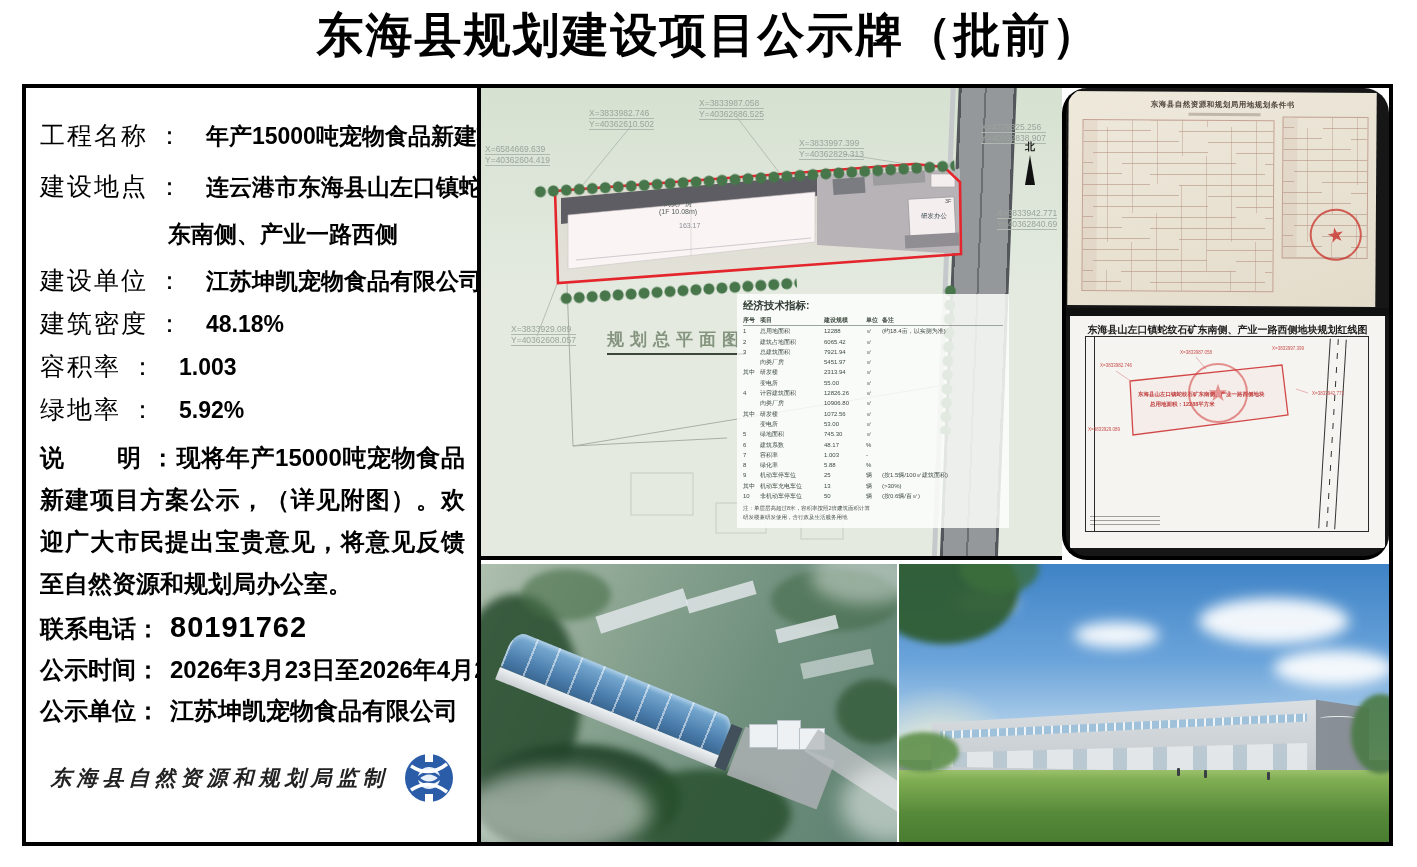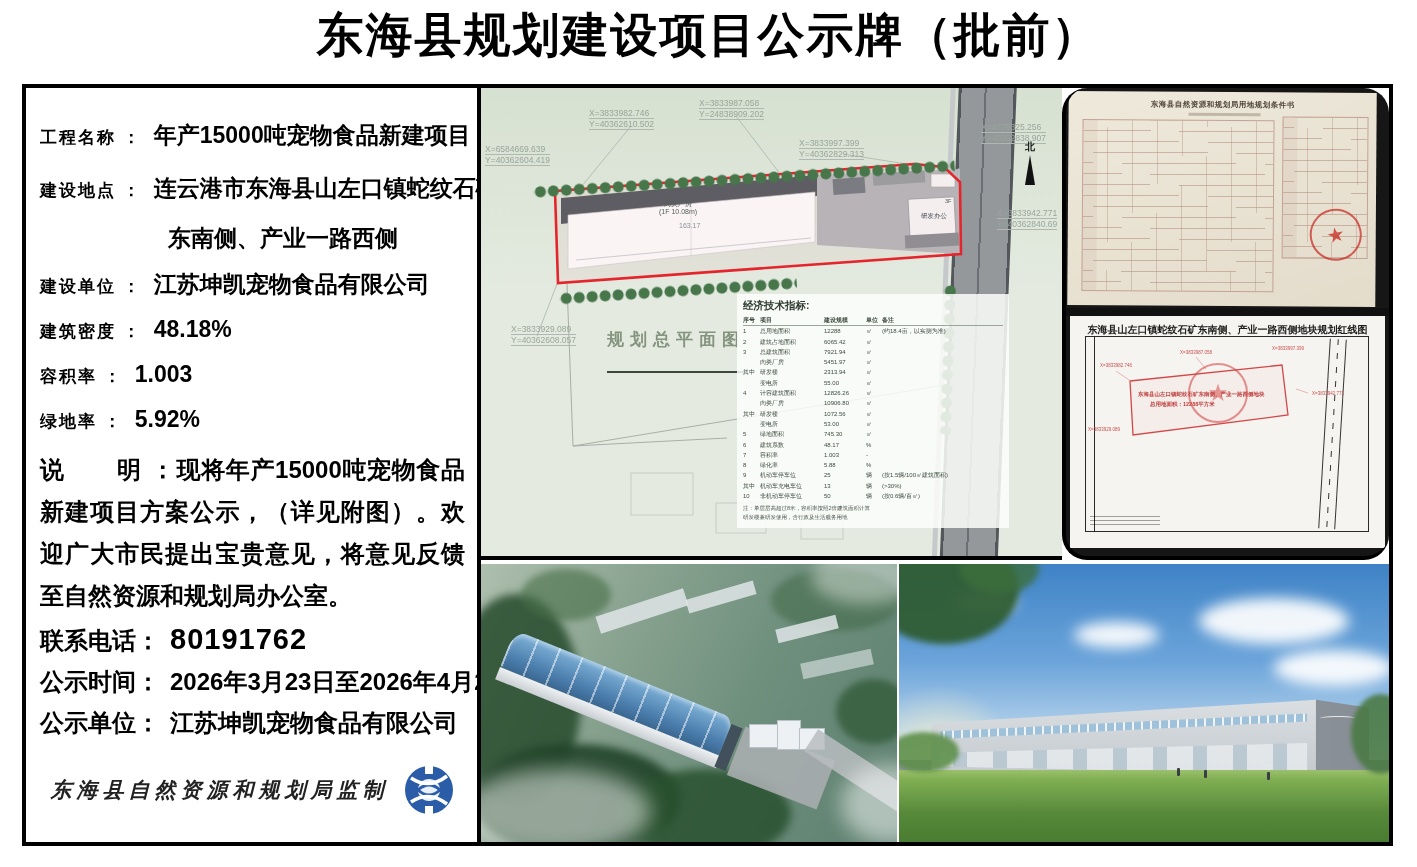--- a/index.html
+++ b/index.html
@@ -6,21 +6,21 @@
   body{background:#fff;font-family:"Liberation Sans","DejaVu Sans",sans-serif;}
   .page{position:relative;width:1417px;height:867px;background:#fff;overflow:hidden;}
   .page-title{position:absolute;left:0;top:4px;width:100%;text-align:center;
     font-family:"DejaVu Serif","Liberation Serif",serif;font-weight:900;font-size:47px;
     letter-spacing:2px;color:#000;}
   .board{position:absolute;left:22px;top:84px;width:1371px;height:762px;border:4px solid #000;}
   
   .info{position:absolute;left:0;top:0;width:455px;height:754px;background:#fff;
     border-right:4px solid #000;padding:30px 12px 0 14px;color:#000;}
   .fld{display:flex;align-items:baseline;line-height:34px;}
-  .fld .lbl{font-weight:bold;font-size:17px;letter-spacing:2px;white-space:nowrap;margin-right:12px;}
+  .fld .lbl{font-weight:normal;font-size:25px;letter-spacing:2px;white-space:nowrap;margin-right:22px;}
   .fld .val{font-weight:bold;font-size:23px;white-space:nowrap;}
   .mt16{margin-top:16px}.mt13{margin-top:13px}.mt12{margin-top:12px}.mt8{margin-top:8px}
   .indent{padding-left:128px;}
   .note{margin-top:10px;font-weight:bold;font-size:24px;line-height:42px;text-align:justify;}
   .note .lbl{letter-spacing:1px;}
   .contact{display:flex;align-items:baseline;line-height:38px;margin-top:3px;}
   .contact .lbl{font-weight:bold;font-size:24px;white-space:nowrap;margin-right:10px;}
   .contact .val{font-weight:bold;font-size:24px;white-space:nowrap;}
   .contact .phone{font-size:29px;letter-spacing:1px;}
   .sealrow{margin-top:22px;display:flex;align-items:center;justify-content:center;gap:14px;}
@@ -39,21 +39,21 @@
   .trees{position:absolute;background-image:radial-gradient(circle at 7px 7px,#47764b 5px,rgba(0,0,0,0) 6px);
     background-size:13px 14px;background-repeat:repeat-x;}
   .trees.vert{background-repeat:repeat-y;}
   .coord{position:absolute;font-size:8.5px;line-height:10px;color:#9aa59b;white-space:nowrap;}
   .coord span{display:block;border-bottom:1px solid #aeb8ae;}
   .north{position:absolute;left:544px;top:52px;text-align:center;color:#111;}
   .north .nchar{font-size:10px;font-weight:bold;display:block;}
   .north .tri{width:0;height:0;margin:1px auto 0;border-left:5px solid rgba(0,0,0,0);
     border-right:5px solid rgba(0,0,0,0);border-bottom:30px solid #111;}
   .plancap{position:absolute;left:126px;top:240px;font-size:17px;letter-spacing:6px;color:#85947f;
-    border-bottom:2px solid #3c463c;padding-bottom:20px;font-weight:bold;}
+    border-bottom:2px solid #3c463c;padding-bottom:2px;font-weight:bold;}
   .bldg-lbl{position:absolute;left:178px;top:112px;text-align:center;color:#55605a;font-size:7px;line-height:8px;}
   .bldg-len{position:absolute;left:198px;top:134px;color:#8a9094;font-size:7px;}
   .office-lbl{position:absolute;left:440px;top:124px;color:#3d4a52;font-size:6.5px;}
   .office-fl{position:absolute;left:464px;top:110px;color:#555;font-size:5.5px;}
   .itable{position:absolute;left:256px;top:206px;width:272px;height:234px;
     background:rgba(253,254,251,.85);padding:5px 6px;color:#3f4c42;}
   .itable .ititle{font-size:10.5px;font-weight:bold;color:#2e3a30;margin-bottom:2px;}
   .igrid{display:grid;grid-template-columns:17px 64px 42px 16px auto;font-size:6px;line-height:10.3px;}
   .igrid .hd{font-weight:bold;border-bottom:.5px solid #9aa69c;}
   .inotes{font-size:5.5px;line-height:8.5px;margin-top:3px;color:#4a564c;}
@@ -224,21 +224,21 @@
       </svg>
       <div class="trees" style="left:52px;top:84px;width:422px;height:14px;transform:rotate(-3.6deg);"></div>
       <div class="trees" style="left:78px;top:196px;width:238px;height:14px;transform:rotate(-3.8deg);"></div>
       <div class="trees vert" style="left:460px;top:196px;width:14px;height:150px;transform:rotate(2deg);"></div>
       <div class="coord" style="left:108px;top:20px;">
           <span>X=3833982.746</span>
           <span>Y=40362610.502</span>
         </div>
       <div class="coord" style="left:218px;top:10px;">
           <span>X=3833987.058</span>
-          <span>Y=24838909.202</span>
+          <span>Y=40362686.525</span>
         </div>
       <div class="coord" style="left:318px;top:50px;">
           <span>X=3833997.399</span>
           <span>Y=40362829.313</span>
         </div>
       <div class="coord" style="left:500px;top:34px;">
           <span>X=4779325.256</span>
           <span>Y=40362838.907</span>
         </div>
       <div class="coord" style="left:4px;top:56px;">

